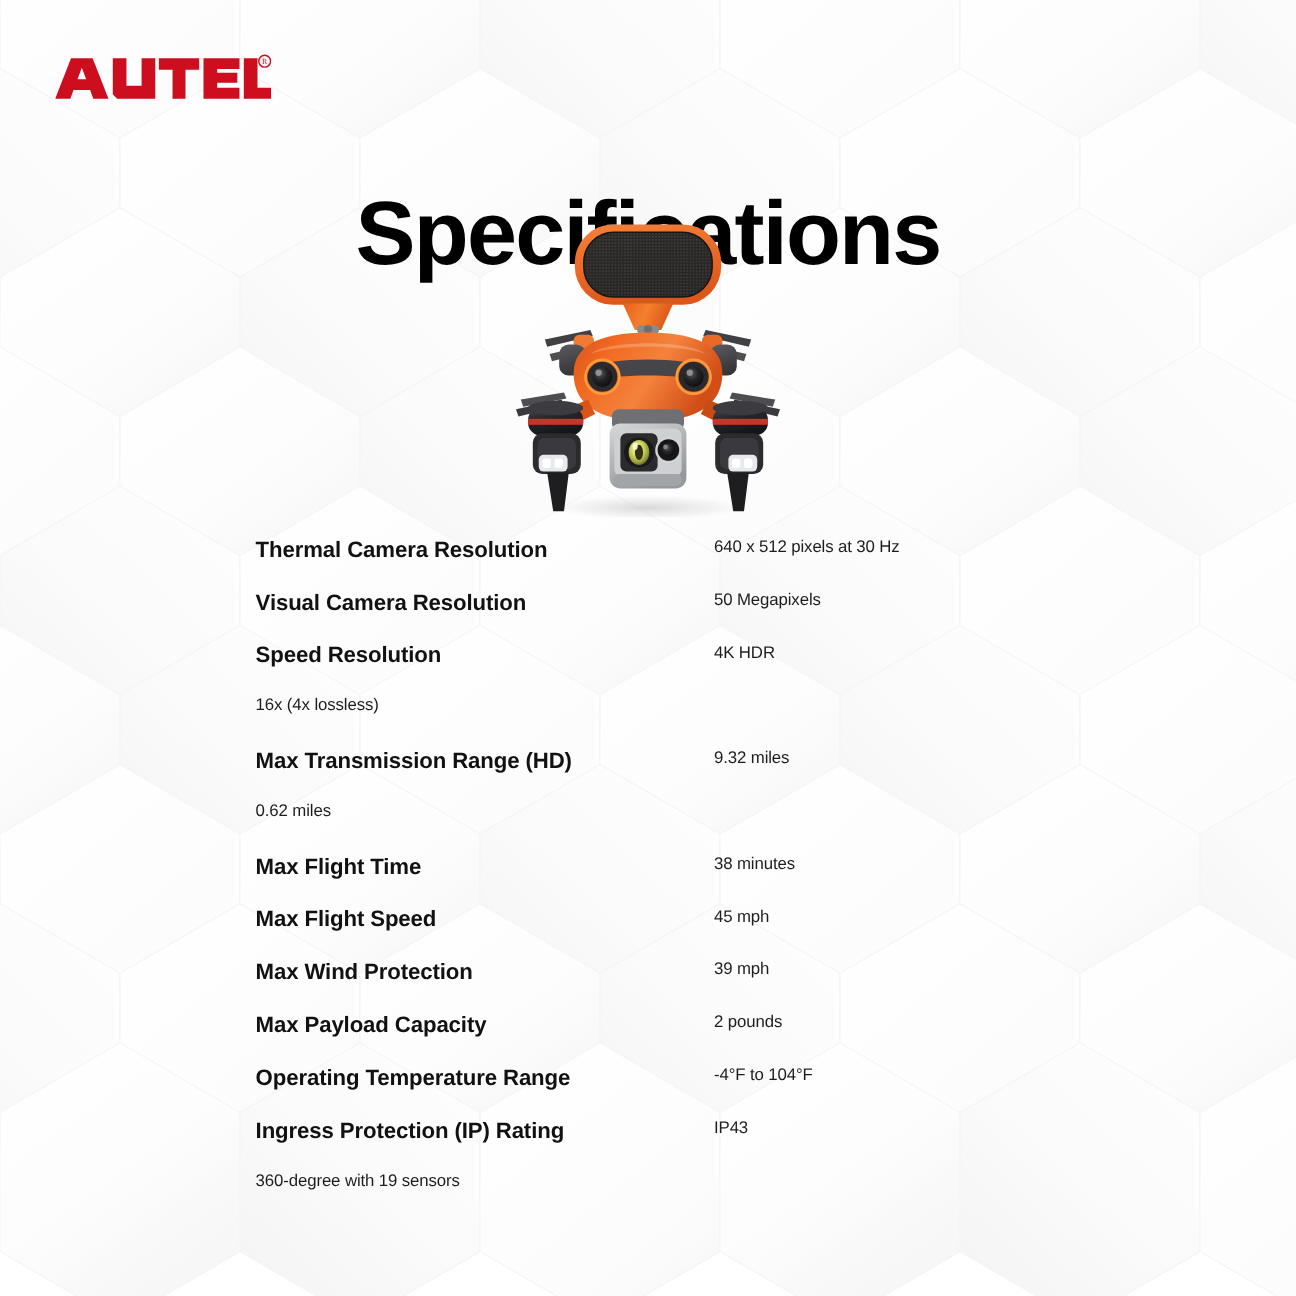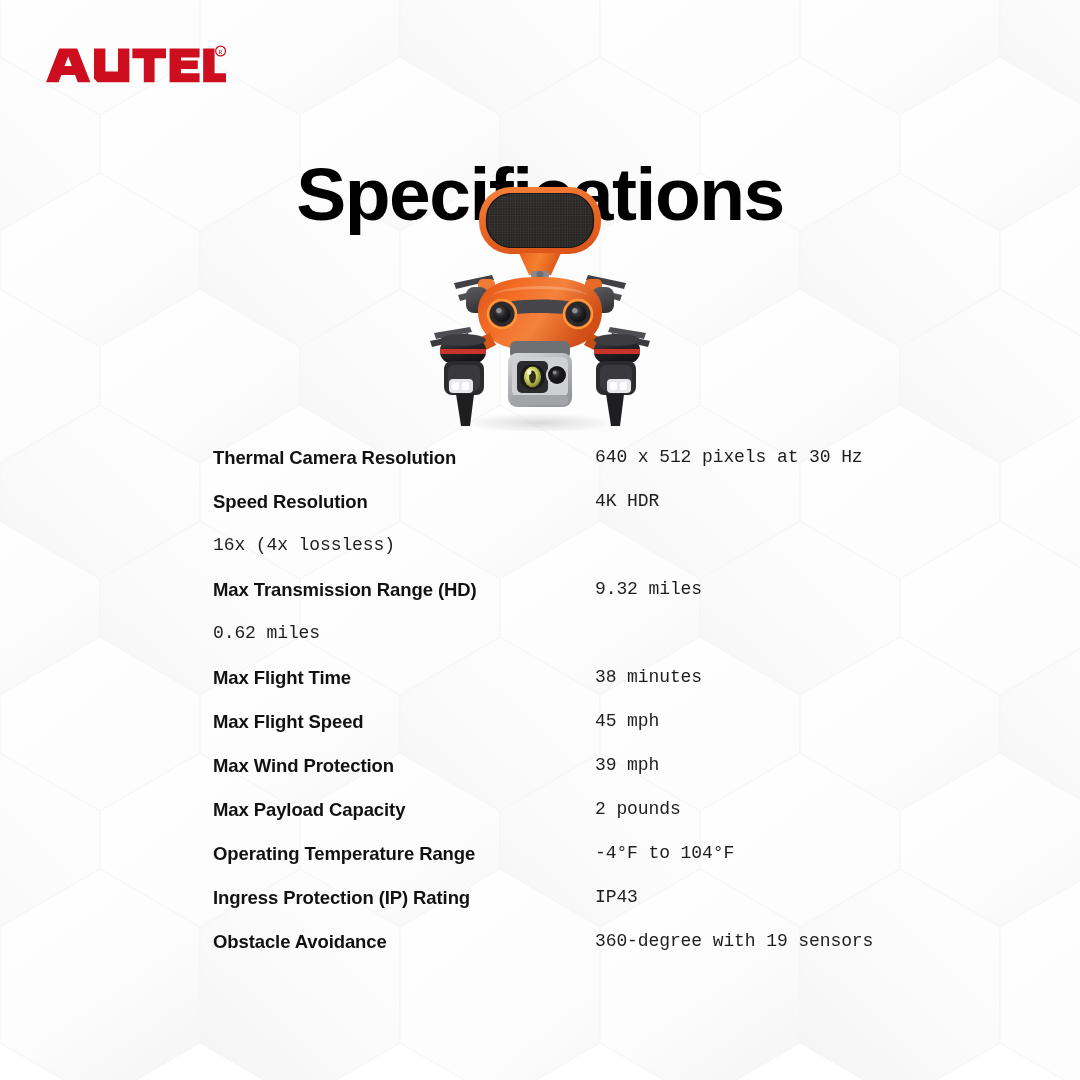--- a/index.html
+++ b/index.html
@@ -82,26 +82,25 @@
   .spec-label {
     width: 382px;
     flex: 0 0 382px;
     font-size: 18.5px;
     font-weight: 700;
     color: #111111;
     letter-spacing: -0.1px;
     white-space: nowrap;
   }
   .spec-value {
-    font-size: 18px;
+    font-size: 14px;
     font-weight: 400;
     color: #1d1d1d;
     letter-spacing: -0.1px;
     white-space: nowrap;
-    font-family: Liberation Mono, monospace;
   }
 </style>
 </head>
 <body>
 
 <svg id="hex-bg" viewBox="0 0 1080 1080" xmlns="http://www.w3.org/2000/svg">
   <defs>
     <linearGradient id="hexA" x1="0" y1="0" x2="0.6" y2="1">
       <stop offset="0%" stop-color="#ffffff"></stop>
       <stop offset="55%" stop-color="#fbfbfb"></stop>
@@ -401,20 +400,24 @@
     </svg>
   </div>
 
   <div id="spec-table">
 
     <div class="spec-row">
       <div class="spec-label">Thermal Camera Resolution</div>
       <div class="spec-value">640 x 512 pixels at 30 Hz</div>
     </div>
 
+    <div class="spec-row">
+      <div class="spec-label">Visual Camera Resolution</div>
+      <div class="spec-value">50 Megapixels</div>
+    </div>
 
     <div class="spec-row">
       <div class="spec-label">Speed Resolution</div>
       <div class="spec-value">4K HDR</div>
     </div>
 
 
     <div class="spec-row">
       <div class="spec-value">16x (4x lossless)</div>
     </div>
@@ -452,18 +455,17 @@
       <div class="spec-label">Operating Temperature Range</div>
       <div class="spec-value">-4°F to 104°F</div>
     </div>
 
     <div class="spec-row">
       <div class="spec-label">Ingress Protection (IP) Rating</div>
       <div class="spec-value">IP43</div>
     </div>
 
     <div class="spec-row">
-      <div class="spec-label">Obstacle Avoidance</div>
       <div class="spec-value">360-degree with 19 sensors</div>
     </div>
 
   </div>
 </div>
 
 </body></html>

